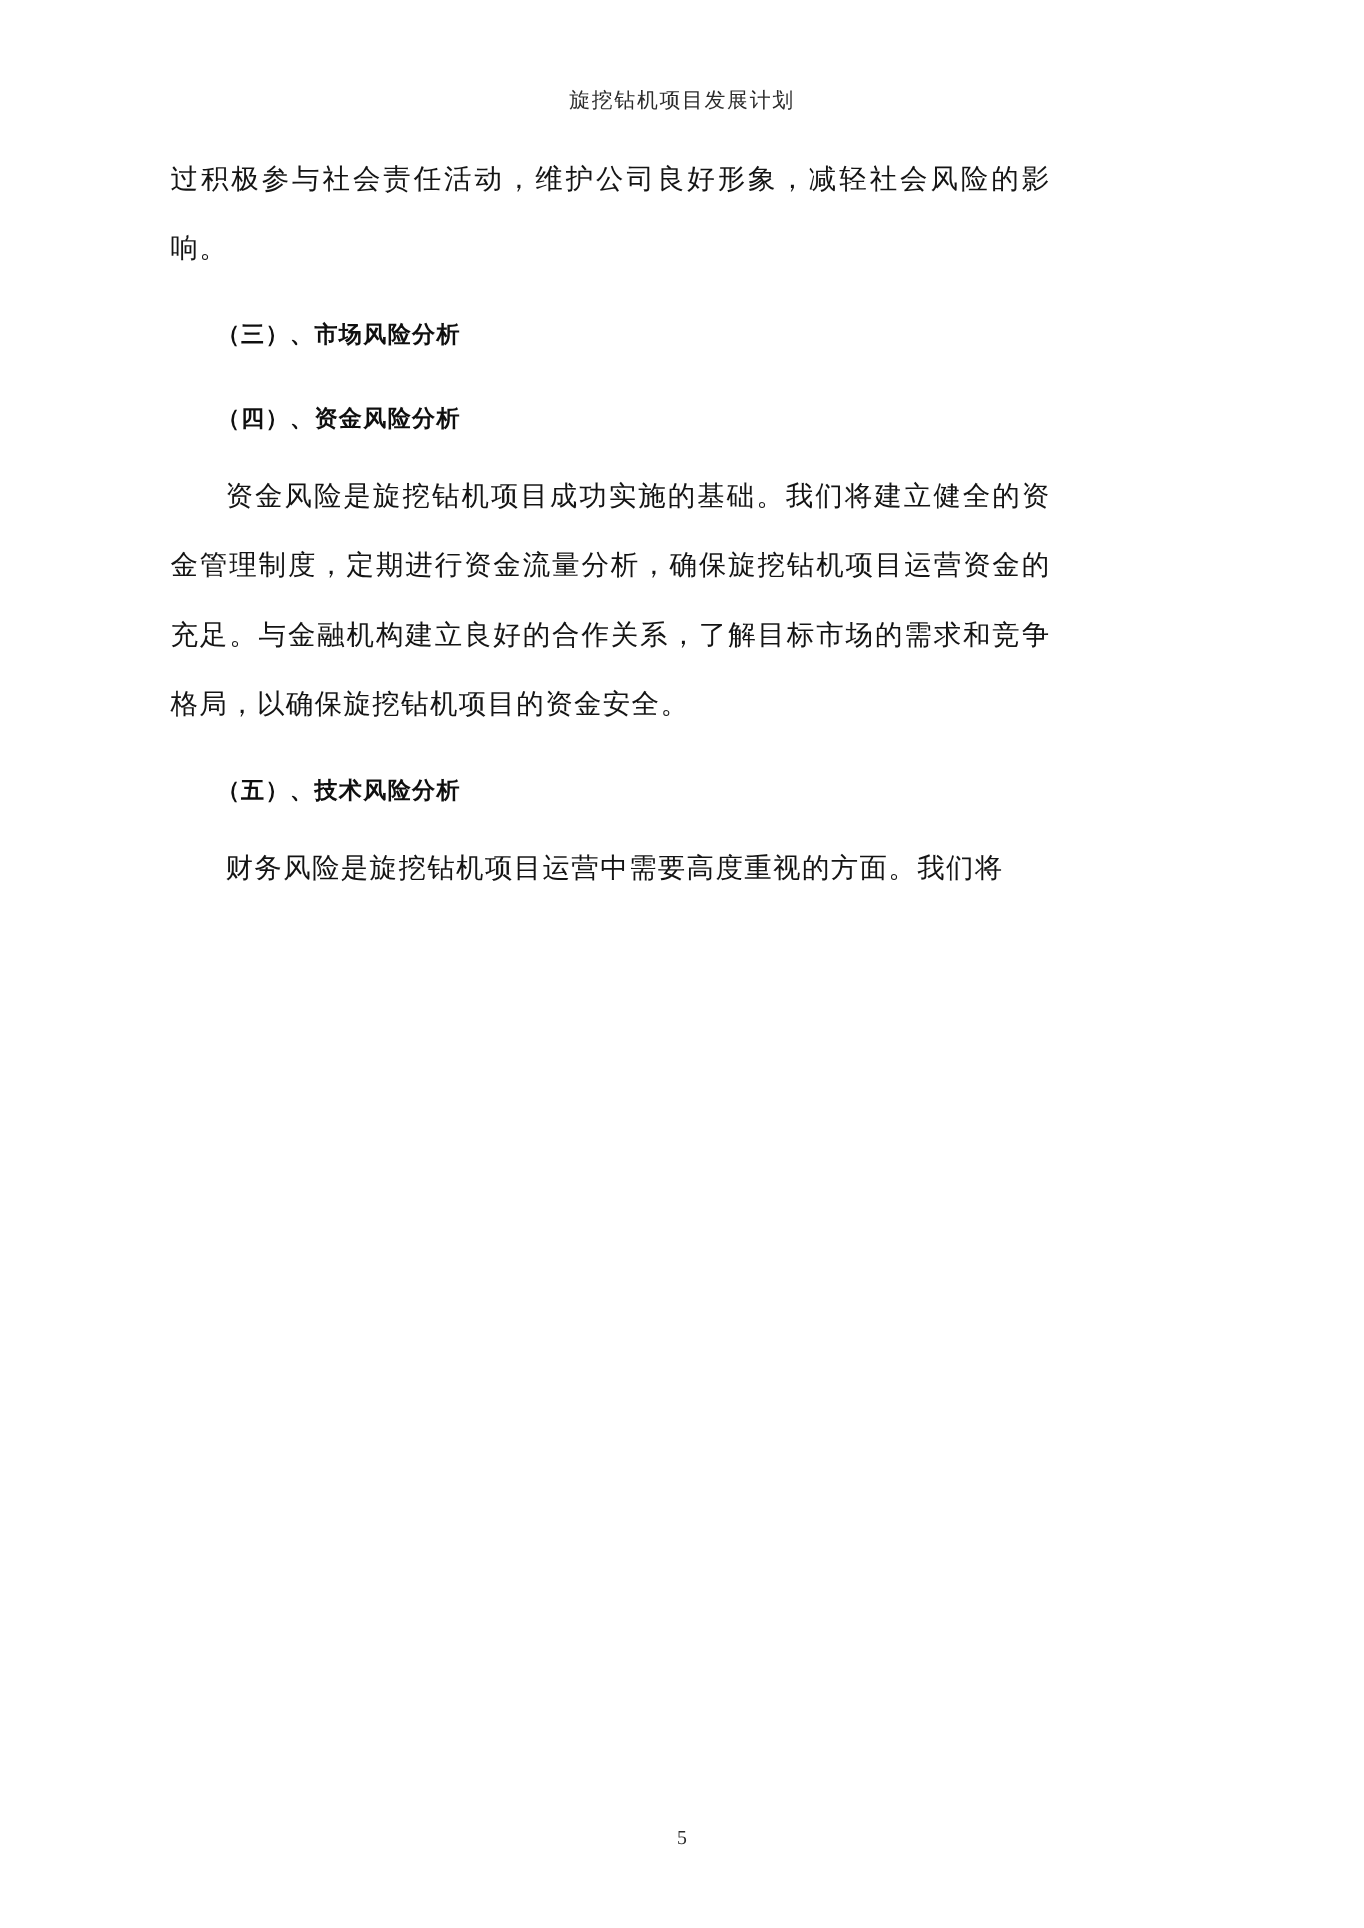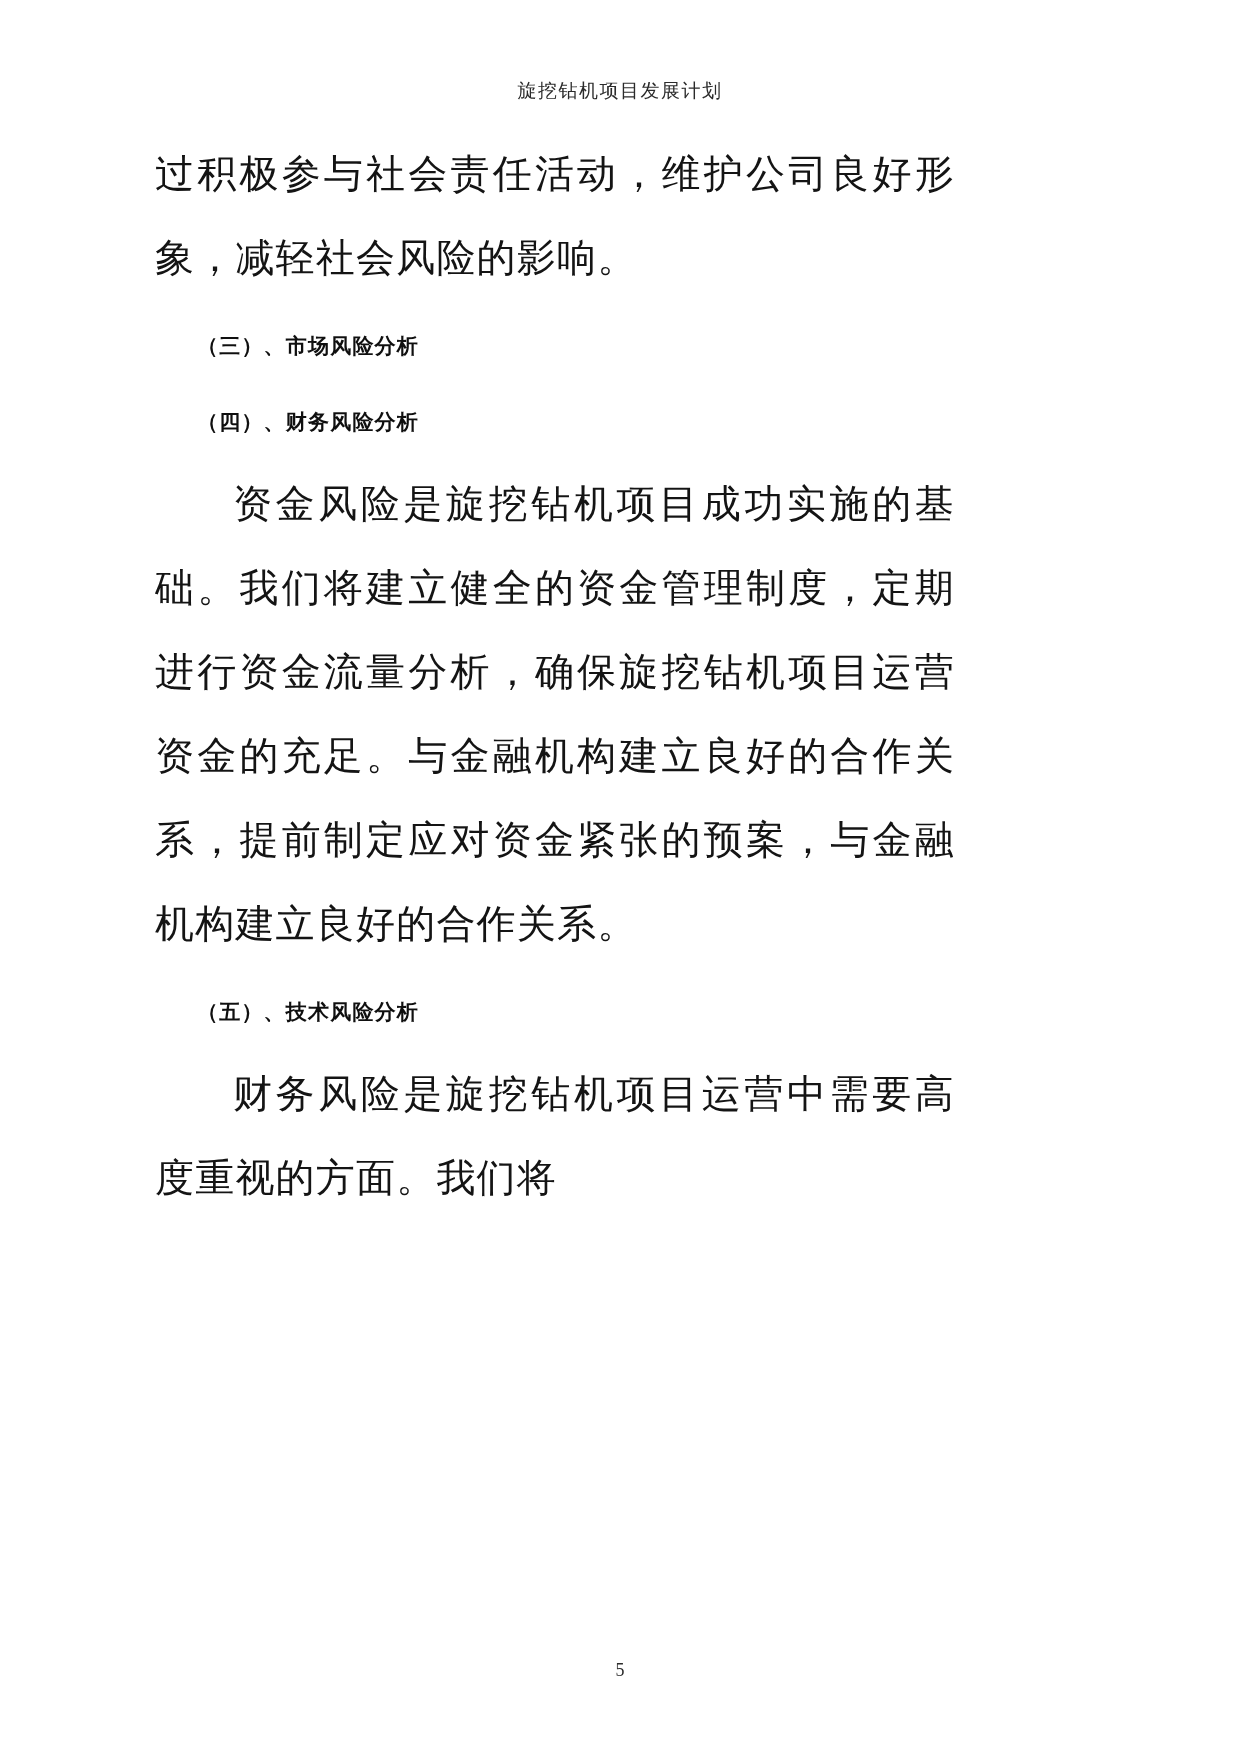--- a/index.html
+++ b/index.html
@@ -29,22 +29,22 @@
     color: #2b2b2b;
     font-family: "Liberation Serif", "DejaVu Serif", serif;
   }
   .content {
     position: absolute;
     top: 132px;
     left: 155px;
     width: 800px;
   }
   .para {
-    font-size: 39px;
-    line-height: 84px;
+    font-size: 25px;
+    line-height: 63px;
     letter-spacing: 1.2px;
     text-align: justify;
     text-justify: inter-ideograph;
     text-indent: 2em;
     margin: 0 0 14px 0;
     color: #141414;
     font-family: "Liberation Serif", "DejaVu Serif", serif;
   }
   .para.no-indent {
     text-indent: 0;
@@ -73,21 +73,21 @@
 </head>
 <body>
 
 <div class="page">
 
   <div class="doc-header">旋挖钻机项目发展计划</div>
 
   <div class="content">
       <div class="para no-indent">过积极参与社会责任活动，维护公司良好形象，减轻社会风险的影响。</div>
       <div class="heading">（三）、市场风险分析</div>
-      <div class="heading">（四）、财务风险分析</div>
-      <div class="para">资金风险是旋挖钻机项目成功实施的基础。我们将建立健全的资金管理制度，定期进行资金流量分析，确保旋挖钻机项目运营资金的充足。与金融机构建立良好的合作关系，提前制定应对资金紧张的预案，与金融机构建立良好的合作关系。</div>
+      <div class="heading">（四）、资金风险分析</div>
+      <div class="para">资金风险是旋挖钻机项目成功实施的基础。我们将建立健全的资金管理制度，定期进行资金流量分析，确保旋挖钻机项目运营资金的充足。与金融机构建立良好的合作关系，了解目标市场的需求和竞争格局，以确保旋挖钻机项目的资金安全。</div>
       <div class="heading">（五）、技术风险分析</div>
       <div class="para">财务风险是旋挖钻机项目运营中需要高度重视的方面。我们将</div>
     </div>
 
   <div class="page-number">5</div>
 
 </div>
 
 </body></html>

